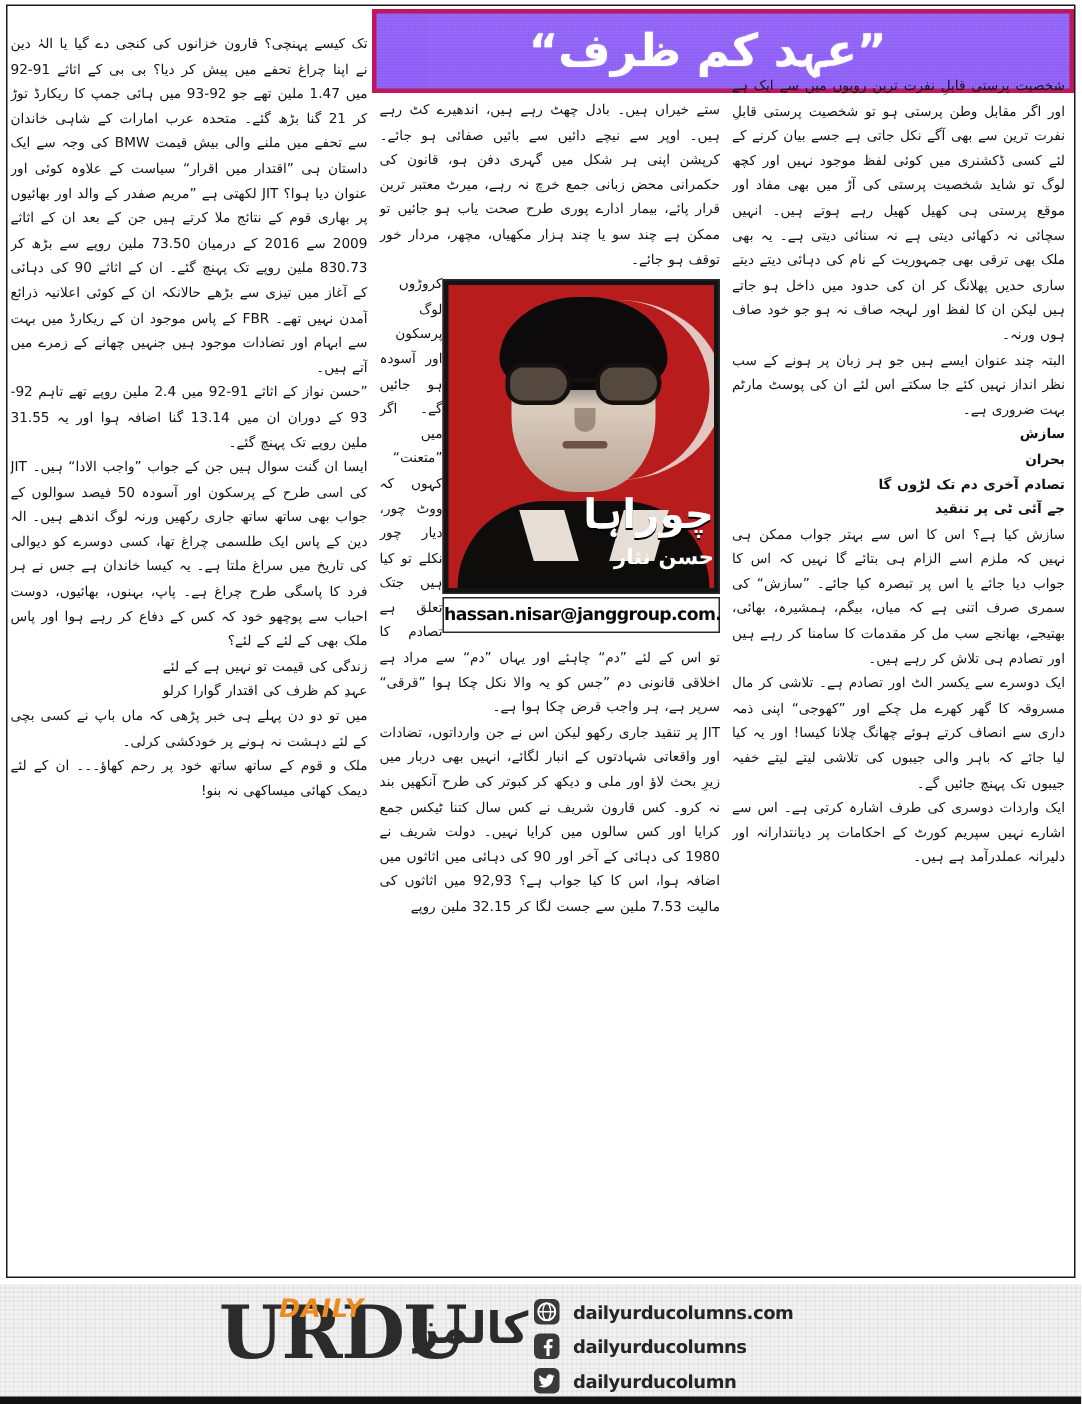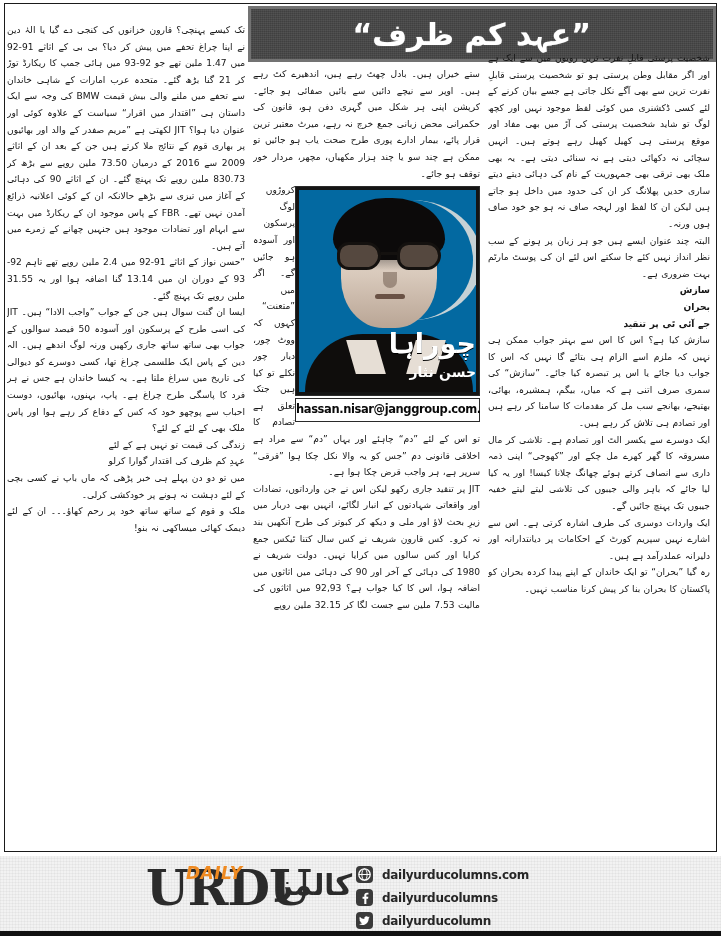--- a/index.html
+++ b/index.html
@@ -32,22 +32,22 @@
     background: #ffffff;
   }
 
   
   .headline-banner {
     position: absolute;
     left: 243px;
     top: 2px;
     width: 468px;
     height: 56px;
-    background: #404040;
-    border: 3px solid #737373;
+    background: #8b5cf6;
+    border: 3px solid #be185d;
     box-sizing: border-box;
     overflow: hidden;
   }
   .headline-banner .ink {
     position: absolute;
     inset: 0;
     background:
       repeating-linear-gradient(0deg, rgba(255,255,255,0.055) 0 1px, rgba(0,0,0,0) 1px 2px),
       repeating-linear-gradient(90deg, rgba(255,255,255,0.045) 0 1px, rgba(0,0,0,0) 1px 2px);
     pointer-events: none;
@@ -133,21 +133,21 @@
     width: 185px;
     height: 210px;
     border: 1px solid #2a2a2a;
     background: #141414;
     overflow: hidden;
     box-sizing: border-box;
   }
   .photo-inner {
     position: absolute;
     inset: 3px;
-    background: #0369a1;
+    background: #b91c1c;
     overflow: hidden;
   }
   
   .portrait {
     position: absolute;
     left: 0; top: 0; right: 0; bottom: 0;
     background:
       radial-gradient(ellipse 62px 40px at 58% 104%, #efe6df 0%, #cfc2b7 48%, rgba(0,0,0,0) 72%),
       radial-gradient(ellipse 120px 92px at 52% 128%, #2b2522 0%, #17100e 60%, rgba(0,0,0,0) 80%);
   }
@@ -393,25 +393,25 @@
       <div class="headline-text">”عہد کم ظرف“</div>
     </div>
 
     <div class="columns">
 
       <div class="col col-right">
         <p>شخصیت پرستی قابلِ نفرت ترین رویوں میں سے ایک ہے اور اگر مقابل وطن پرستی ہو تو شخصیت پرستی قابلِ نفرت ترین سے بھی آگے نکل جاتی ہے جسے بیان کرنے کے لئے کسی ڈکشنری میں کوئی لفظ موجود نہیں اور کچھ لوگ تو شاید شخصیت پرستی کی آڑ میں بھی مفاد اور موقع پرستی ہی کھیل کھیل رہے ہوتے ہیں۔ انہیں سچائی نہ دکھائی دیتی ہے نہ سنائی دیتی ہے۔ یہ بھی ملک بھی ترقی بھی جمہوریت کے نام کی دہائی دیتے دیتے ساری حدیں پھلانگ کر ان کی حدود میں داخل ہو جاتے ہیں لیکن ان کا لفظ اور لہجہ صاف نہ ہو جو خود صاف ہوں ورنہ۔</p>
         <p>البتہ چند عنوان ایسے ہیں جو ہر زبان پر ہونے کے سب نظر انداز نہیں کئے جا سکتے اس لئے ان کی پوسٹ مارٹم بہت ضروری ہے۔</p>
         <p class="lead">سازش</p>
         <p class="lead">بحران</p>
+        <p class="lead">تصادم آخری دم تک لڑوں گا</p>
         <p class="lead">جے آئی ٹی پر تنقید</p>
         <p>سازش کیا ہے؟ اس کا اس سے بہتر جواب ممکن ہی نہیں کہ ملزم اسے الزام ہی بتائے گا نہیں کہ اس کا جواب دیا جائے یا اس پر تبصرہ کیا جائے۔ ”سازش“ کی سمری صرف اتنی ہے کہ میاں، بیگم، ہمشیرہ، بھائی، بھتیجے، بھانجے سب مل کر مقدمات کا سامنا کر رہے ہیں اور تصادم ہی تلاش کر رہے ہیں۔</p>
         <p>ایک دوسرے سے یکسر الٹ اور تصادم ہے۔ تلاشی کر مال مسروقہ کا گھر کھرے مل چکے اور ”کھوجی“ اپنی ذمہ داری سے انصاف کرتے ہوئے چھانگ چلانا کیسا! اور یہ کیا لیا جائے کہ باہر والی جیبوں کی تلاشی لیتے لیتے خفیہ جیبوں تک پہنچ جائیں گے۔</p>
         <p>ایک واردات دوسری کی طرف اشارہ کرتی ہے۔ اس سے اشارے نہیں سپریم کورٹ کے احکامات پر دیانتدارانہ اور دلیرانہ عملدرآمد ہے ہیں۔</p>
-        <p>رہ گیا ”بحران“ تو ایک خاندان کے اپنے پیدا کردہ بحران کو پاکستان کا بحران بنا کر پیش کرنا مناسب نہیں۔</p>
       </div>
 
       <div class="col col-mid">
         <p>ستے خیراں ہیں۔ بادل چھٹ رہے ہیں، اندھیرے کٹ رہے ہیں۔ اوپر سے نیچے دائیں سے بائیں صفائی ہو جائے۔ کرپشن اپنی ہر شکل میں گہری دفن ہو، قانون کی حکمرانی محض زبانی جمع خرچ نہ رہے، میرٹ معتبر ترین قرار پائے، بیمار ادارے پوری طرح صحت یاب ہو جائیں تو ممکن ہے چند سو یا چند ہزار مکھیاں، مچھر، مردار خور توقف ہو جائے۔</p>
 
         <div class="author-block">
           <div class="photo-card">
             <div class="photo-inner">
               <div class="portrait"></div>
               <div class="swoosh"></div>

